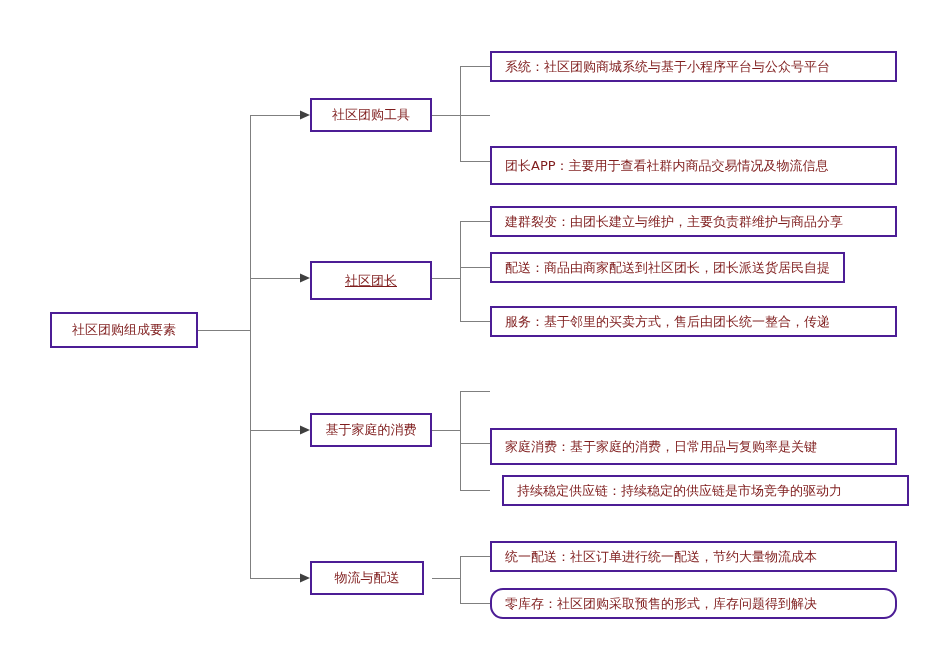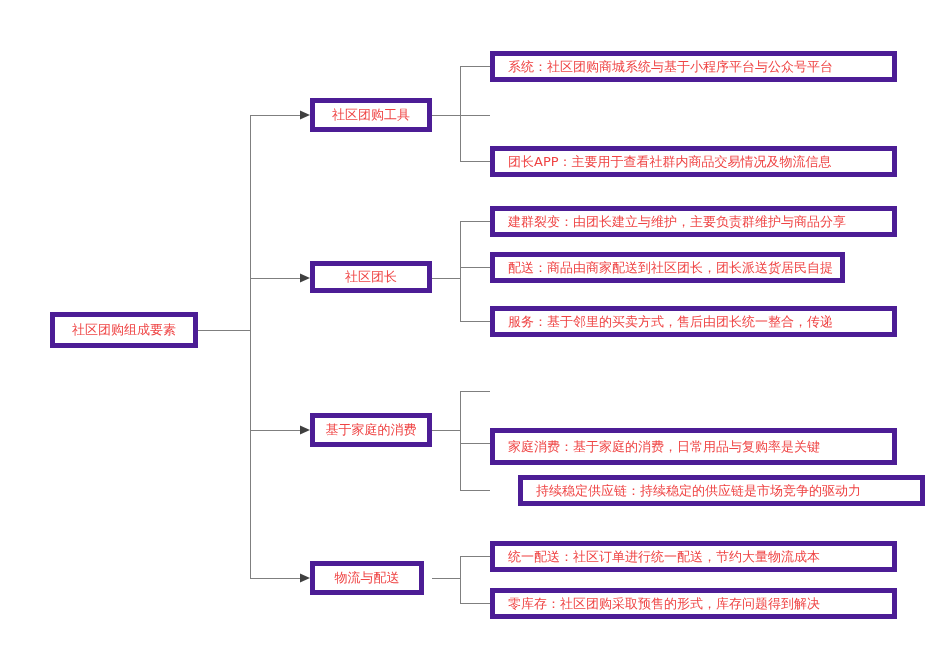--- a/index.html
+++ b/index.html
@@ -18,22 +18,22 @@
   .connectors {
     position: absolute;
     left: 0;
     top: 0;
     pointer-events: none;
   }
   .node {
     position: absolute;
     box-sizing: border-box;
     background: #ffffff;
-    border: 5px solid #4c1d95;
-    color: #ef4444;
+    border: 2px solid #4c1d95;
+    color: #7f1d1d;
     font-size: 13px;
     display: flex;
     align-items: center;
     white-space: nowrap;
     overflow: hidden;
   }
   .node.center {
     justify-content: center;
     text-align: center;
   }
@@ -91,54 +91,54 @@
     </g>
   </svg>
 
   <div class="node center" style="left:42px; top:312px; width:148px; height:36px;margin-left:8px;">
     <span>社区团购组成要素</span>
   </div>
 
   <div class="node center" style="left:310px; top:98px; width:122px; height:34px;">
     <span>社区团购工具</span>
   </div>
-  <div class="node center" style="left:310px; top:261px; width:122px; height:32px;">
+  <div class="node center" style="left:310px; top:261px; width:122px; height:39px;text-decoration:underline;">
     <span>社区团长</span>
   </div>
   <div class="node center" style="left:310px; top:413px; width:122px; height:34px;">
     <span>基于家庭的消费</span>
   </div>
   <div class="node center" style="left:310px; top:561px; width:114px; height:34px;">
     <span>物流与配送</span>
   </div>
 
   <div class="node leaf" style="left:490px; top:51px; width:407px; height:31px;">
     <span>系统：社区团购商城系统与基于小程序平台与公众号平台</span>
   </div>
-  <div class="node leaf" style="left:490px; top:146px; width:407px; height:31px;">
+  <div class="node leaf" style="left:490px; top:146px; width:407px; height:39px;">
     <span>团长APP：主要用于查看社群内商品交易情况及物流信息</span>
   </div>
 
   <div class="node leaf" style="left:490px; top:206px; width:407px; height:31px;">
     <span>建群裂变：由团长建立与维护，主要负责群维护与商品分享</span>
   </div>
   <div class="node leaf" style="left:490px; top:252px; width:355px; height:31px;">
     <span>配送：商品由商家配送到社区团长，团长派送货居民自提</span>
   </div>
   <div class="node leaf" style="left:490px; top:306px; width:407px; height:31px;">
     <span>服务：基于邻里的买卖方式，售后由团长统一整合，传递</span>
   </div>
 
   <div class="node leaf" style="left:490px; top:428px; width:407px; height:37px;">
     <span>家庭消费：基于家庭的消费，日常用品与复购率是关键</span>
   </div>
-  <div class="node leaf" style="left:518px; top:475px; width:407px; height:31px;">
+  <div class="node leaf" style="left:502px; top:475px; width:407px; height:31px;">
     <span>持续稳定供应链：持续稳定的供应链是市场竞争的驱动力</span>
   </div>
 
   <div class="node leaf" style="left:490px; top:541px; width:407px; height:31px;">
     <span>统一配送：社区订单进行统一配送，节约大量物流成本</span>
   </div>
-  <div class="node leaf" style="left:490px; top:588px; width:407px; height:31px;">
+  <div class="node leaf" style="left:490px; top:588px; width:407px; height:31px;border-radius:13px;">
     <span>零库存：社区团购采取预售的形式，库存问题得到解决</span>
   </div>
 
 </div>
 
 </body></html>

